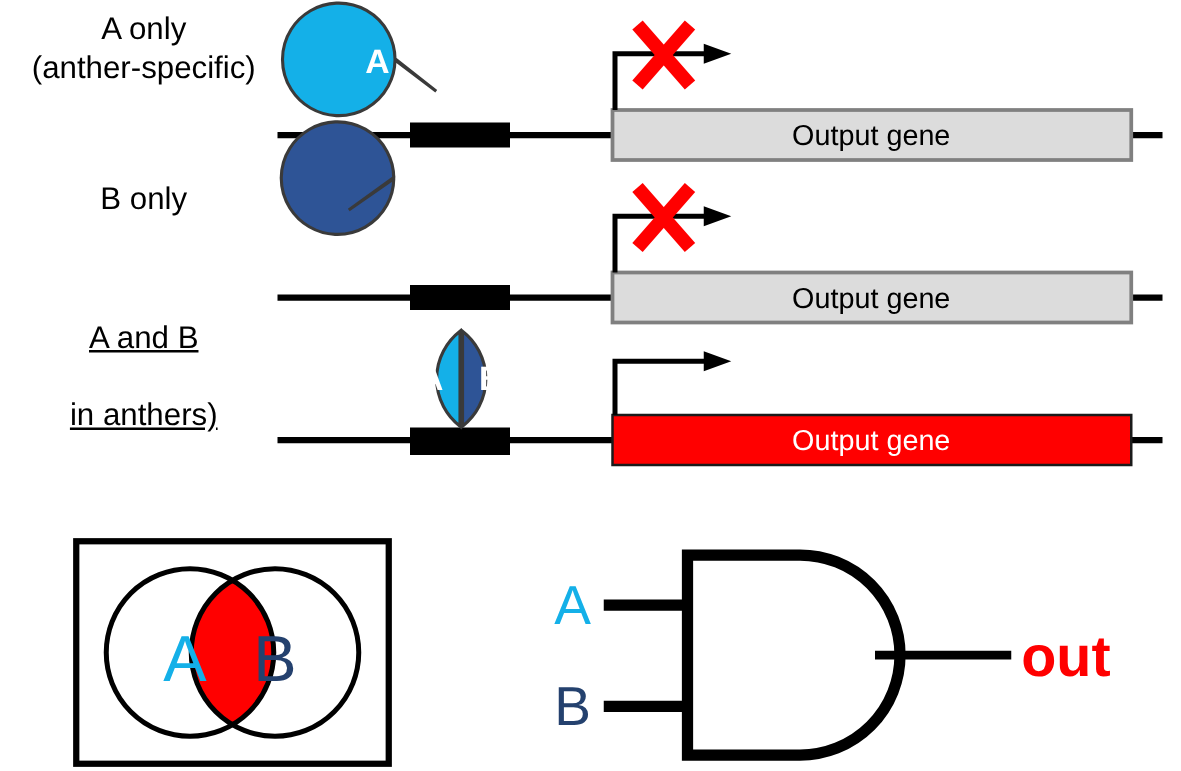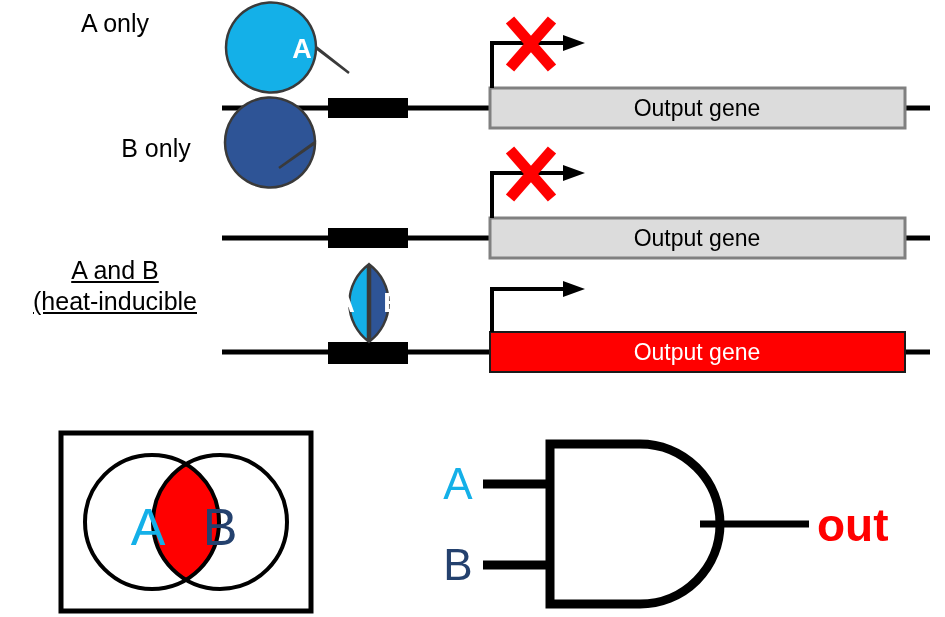--- a/index.html
+++ b/index.html
@@ -53,25 +53,25 @@
     font-family: "Liberation Sans", sans-serif;
     font-size: 46px;
     font-weight: bold;
   }
 </style>
 </head>
 <body>
 
 <div id="figure">
 
-  <div class="row-label" style="left:0px; top:8px; width:230px;"><span>A only</span><br></div>
+  <div class="row-label" style="left:0px; top:8px; width:230px;"><span>A only</span><br><span>(anther-specific)</span></div>
 
-  <div class="row-label" style="left:0px; top:133px; width:230px;padding-left:41px;"><span>B only</span><br></div>
+  <div class="row-label" style="left:0px; top:144px; width:230px;"><span>B only</span><br></div>
 
-  <div class="row-label" style="left:0px; top:255px; width:230px;text-decoration:underline;"><span>A and B</span><br><span>(heat-inducible</span><br></div>
+  <div class="row-label" style="left:0px; top:255px; width:230px;text-decoration:underline;"><span>A and B</span><br><br><span>in anthers)</span></div>
 
   <svg width="945" height="617" viewBox="0 0 945 617">
 
     <g>
 
       <line x1="222" y1="108" x2="930" y2="108" stroke="#000000" stroke-width="5"></line>
 
       <rect x="328" y="98" width="80" height="20" fill="#000000"></rect>
 
       <path d="M 316 47 A 45 45 0 1 0 316 48 L 349 73 L 316 47 Z" fill="#14B0E8" stroke="#3a3a3a" stroke-width="2.5"></path>

